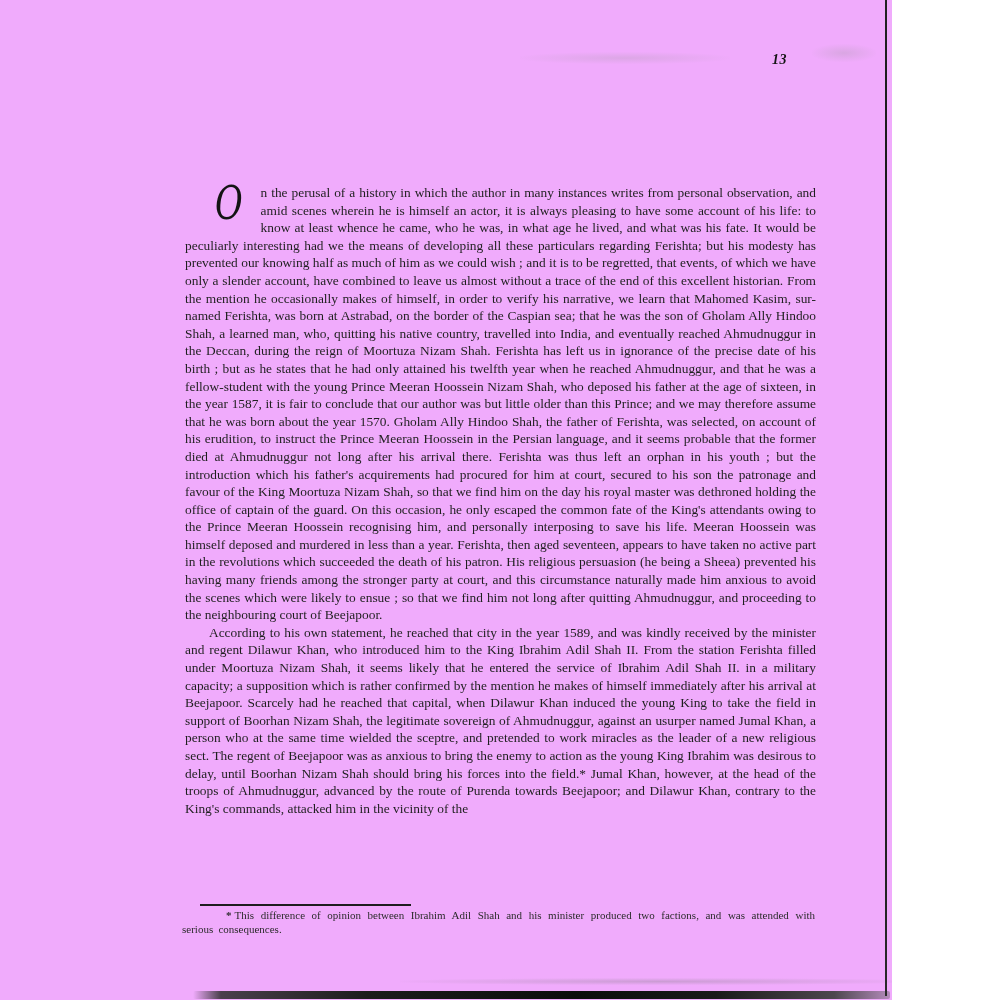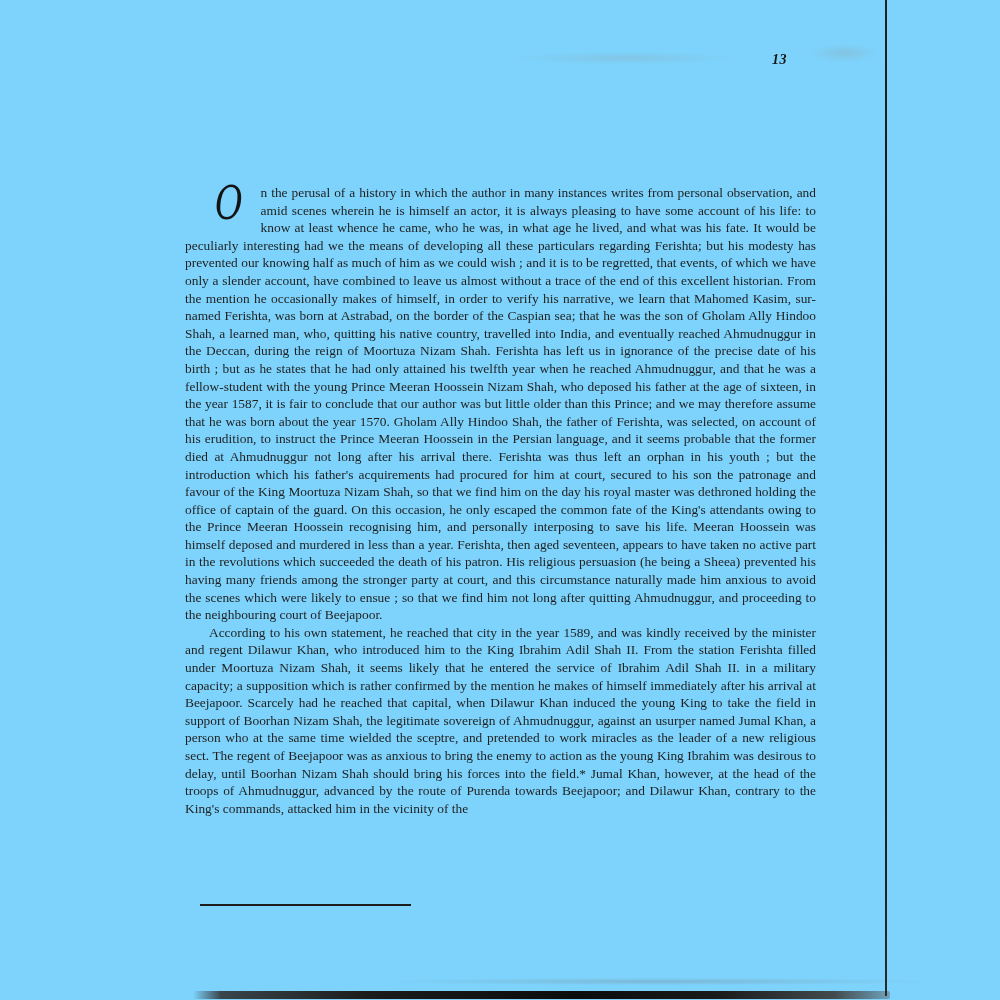--- a/index.html
+++ b/index.html
@@ -2,23 +2,23 @@
 <html><head>
 <meta charset="utf-8">
 <style>
   html, body {
     margin: 0;
     padding: 0;
     background: #ffffff;
   }
   .scan {
     position: relative;
-    width: 1000px;
+    width: 892px;
     height: 1000px;
-    background: #7dd3fc;
+    background: #f0abfc;
     overflow: hidden;
     font-family: "Liberation Serif", serif;
     color: #1e1e1e;
   }
   
   .page-edge {
     position: absolute;
     left: 885px;
     top: 0;
     width: 2px;
@@ -152,18 +152,21 @@
   <div class="page-number">13</div>
 
 
   <div class="body-text">
     <p class="para-1"><span class="dropcap">O</span><span>n the perusal of a history in which the author in many instances writes from personal observation, and amid scenes wherein he is himself an actor, it is always pleasing to have some account of his life: to know at least whence he came, who he was, in what age he lived, and what was his fate. It would be peculiarly interesting had we the means of developing all these particulars regarding Ferishta; but his modesty has prevented our knowing half as much of him as we could wish ; and it is to be regretted, that events, of which we have only a slender account, have combined to leave us almost without a trace of the end of this excellent historian. From the mention he occasionally makes of himself, in order to verify his narrative, we learn that Mahomed Kasim, sur-named Ferishta, was born at Astrabad, on the border of the Caspian sea; that he was the son of Gholam Ally Hindoo Shah, a learned man, who, quitting his native country, travelled into India, and eventually reached Ahmudnuggur in the Deccan, during the reign of Moortuza Nizam Shah. Ferishta has left us in ignorance of the precise date of his birth ; but as he states that he had only attained his twelfth year when he reached Ahmudnuggur, and that he was a fellow-student with the young Prince Meeran Hoossein Nizam Shah, who deposed his father at the age of sixteen, in the year 1587, it is fair to conclude that our author was but little older than this Prince; and we may therefore assume that he was born about the year 1570. Gholam Ally Hindoo Shah, the father of Ferishta, was selected, on account of his erudition, to instruct the Prince Meeran Hoossein in the Persian language, and it seems probable that the former died at Ahmudnuggur not long after his arrival there. Ferishta was thus left an orphan in his youth ; but the introduction which his father's acquirements had procured for him at court, secured to his son the patronage and favour of the King Moortuza Nizam Shah, so that we find him on the day his royal master was dethroned holding the office of captain of the guard. On this occasion, he only escaped the common fate of the King's attendants owing to the Prince Meeran Hoossein recognising him, and personally interposing to save his life. Meeran Hoossein was himself deposed and murdered in less than a year. Ferishta, then aged seventeen, appears to have taken no active part in the revolutions which succeeded the death of his patron. His religious persuasion (he being a Sheea) prevented his having many friends among the stronger party at court, and this circumstance naturally made him anxious to avoid the scenes which were likely to ensue ; so that we find him not long after quitting Ahmudnuggur, and proceeding to the neighbouring court of Beejapoor.</span></p>
     <p class="para-2"><span>According to his own statement, he reached that city in the year 1589, and was kindly received by the minister and regent Dilawur Khan, who introduced him to the King Ibrahim Adil Shah II. From the station Ferishta filled under Moortuza Nizam Shah, it seems likely that he entered the service of Ibrahim Adil Shah II. in a military capacity; a supposition which is rather confirmed by the mention he makes of himself immediately after his arrival at Beejapoor. Scarcely had he reached that capital, when Dilawur Khan induced the young King to take the field in support of Boorhan Nizam Shah, the legitimate sovereign of Ahmudnuggur, against an usurper named Jumal Khan, a person who at the same time wielded the sceptre, and pretended to work miracles as the leader of a new religious sect. The regent of Beejapoor was as anxious to bring the enemy to action as the young King Ibrahim was desirous to delay, until Boorhan Nizam Shah should bring his forces into the field.* Jumal Khan, however, at the head of the troops of Ahmudnuggur, advanced by the route of Purenda towards Beejapoor; and Dilawur Khan, contrary to the King's commands, attacked him in the vicinity of the</span></p>
   </div>
 
   <div class="footnote-rule"></div>
 
+  <div class="footnote">
+    <span class="fn-marker">*</span><span>This difference of opinion between Ibrahim Adil Shah and his minister produced two factions, and was attended with serious consequences.</span>
+  </div>
 
   <div class="bottom-smudge"></div>
   <div class="bottom-bar"></div>
   <div class="page-edge"></div>
 
 </div>
 
 </body></html>

